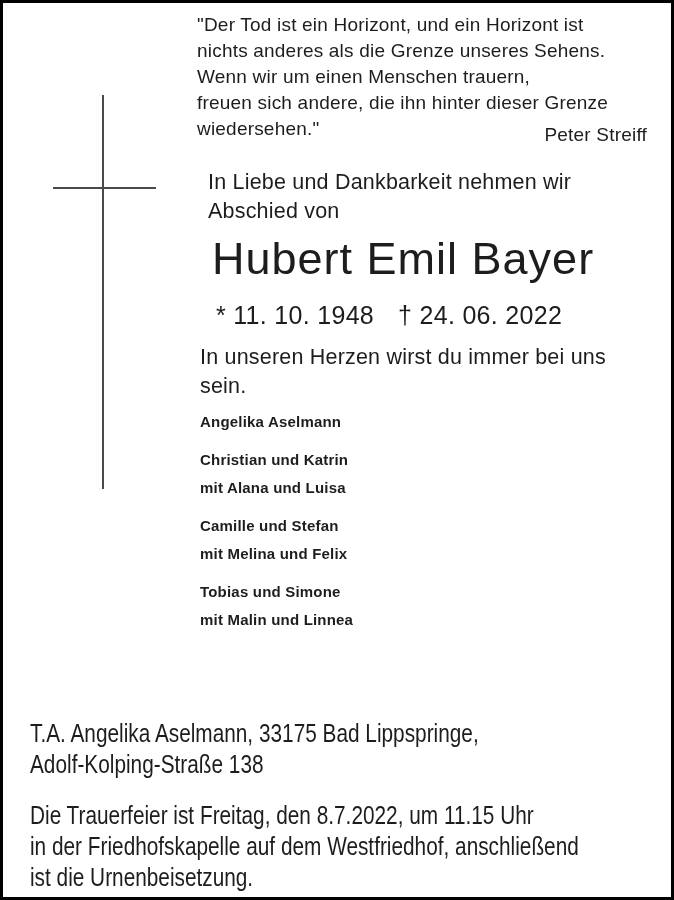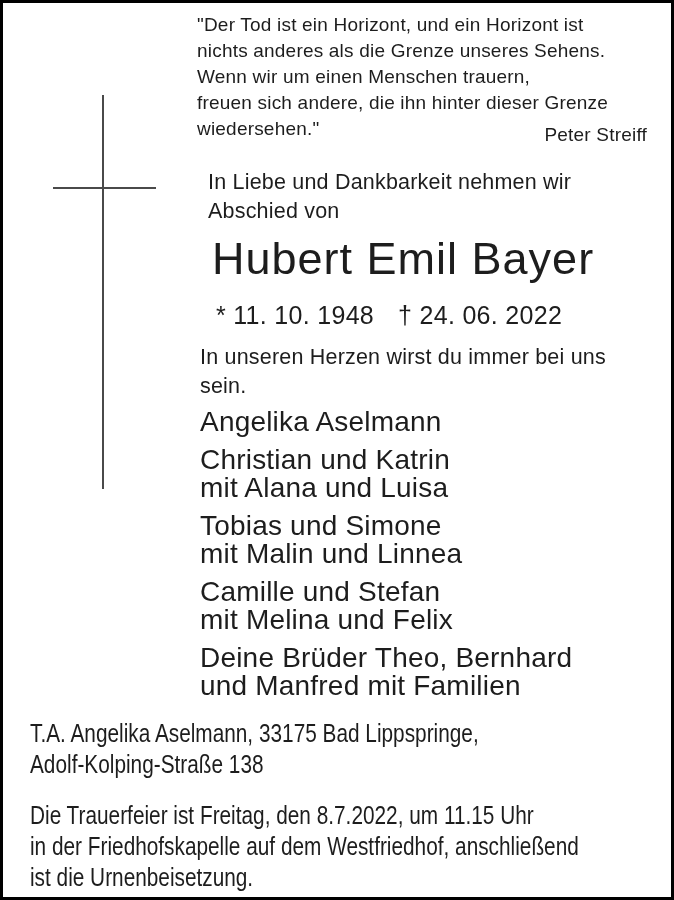--- a/index.html
+++ b/index.html
@@ -95,23 +95,24 @@
     font-size: 21.5px;
     line-height: 29px;
     letter-spacing: 0.2px;
   }
   .mourners {
     position: absolute; top: 240px; left: 0;
     width: 468px;
   }
   .mourners p {
     margin: 0 0 10px 0;
-    font-size: 28px;
+    font-size: 15px;
     line-height: 28px;
     letter-spacing: 0.2px;
+    font-weight: bold;
   }
 
   
   .footer {
     position: absolute;
     left: 27px; top: 715px;
     width: 800px;
     transform: scaleX(0.8);
     transform-origin: 0 0;
   }
@@ -151,26 +152,24 @@
       <span class="birth">* 11. 10. 1948</span><span class="death">† 24. 06. 2022</span>
     </p>
 
     <p class="remembrance ml">In unseren Herzen wirst du immer bei uns
 sein.</p>
 
     <div class="mourners">
       <p class="ml">Angelika Aselmann</p>
       <p class="ml">Christian und Katrin
 mit Alana und Luisa</p>
+      <p class="ml">Camille und Stefan
+mit Melina und Felix</p>
       <p class="ml">Tobias und Simone
 mit Malin und Linnea</p>
-      <p class="ml">Camille und Stefan
-mit Melina und Felix</p>
-      <p class="ml">Deine Brüder Theo, Bernhard
-und Manfred mit Familien</p>
     </div>
   </div>
 
   <div class="footer">
     <p class="address ml">T.A. Angelika Aselmann, 33175 Bad Lippspringe,
 Adolf-Kolping-Straße 138</p>
     <p class="funeral ml">Die Trauerfeier ist Freitag, den 8.7.2022, um 11.15 Uhr
 in der Friedhofskapelle auf dem Westfriedhof, anschließend
 ist die Urnenbeisetzung.</p>
   </div>

